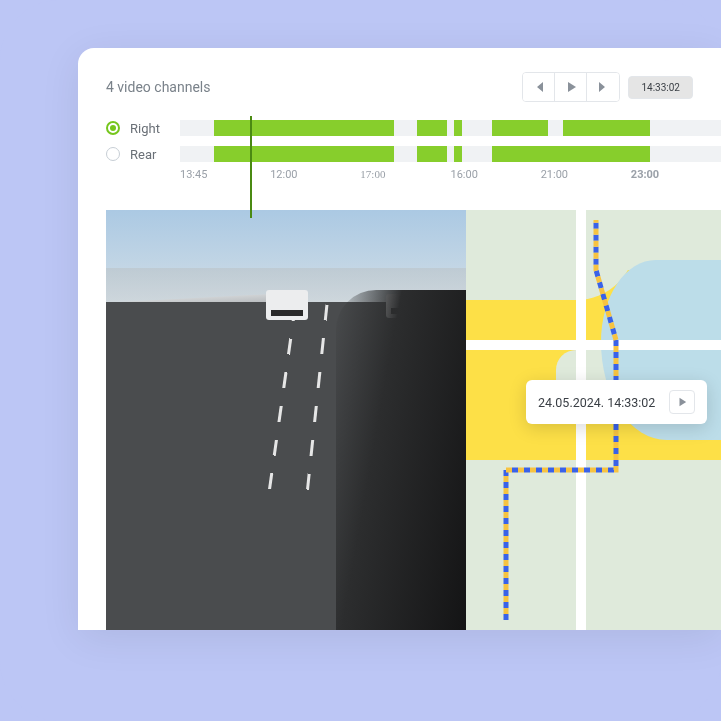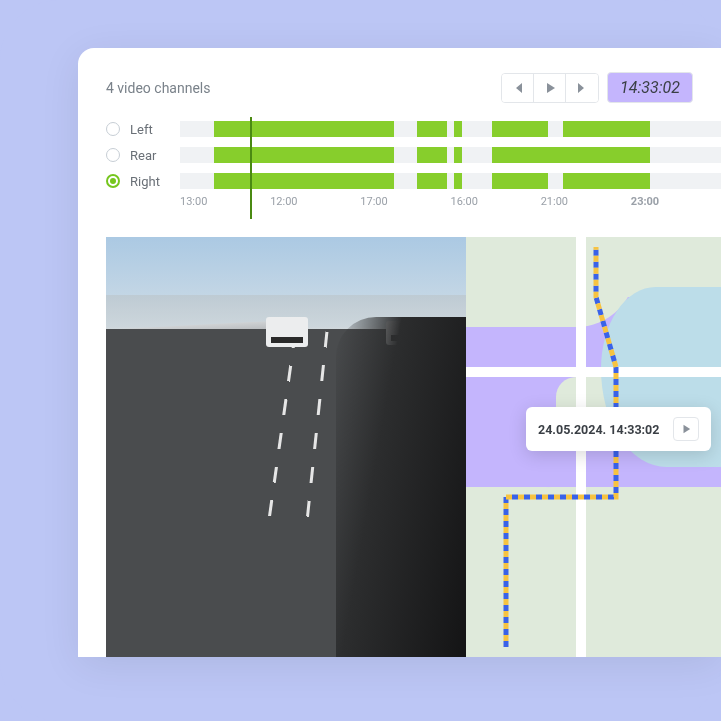--- a/index.html
+++ b/index.html
@@ -49,24 +49,23 @@
   border-right:1px solid #e3e6ea;
   cursor:pointer;
   color:#8a919a;
 }
 .pbtn:last-child { border-right:none; }
 .pbtn svg { width:12px; height:12px; }
 .time-box {
   border:1px solid #e3e6ea;
   border-radius:4px;
   padding:5px 12px;
-  font-size:16px;
+  font-size:10px;
   color:#3a3f45;
-  background:#c4b5fd;
-  font-style:italic;
+  background:#e5e5e5;
 }
 
 .channels { margin-right:0; }
 .channel-row {
   display:flex;
   align-items:center;
   height:24px;
   margin-bottom:2px;
 }
 .radio {
@@ -162,24 +161,23 @@
 }
 .car-corner {
   position:absolute; top:80px; right:-30px; bottom:0; width:160px;
   background:linear-gradient(100deg, rgba(0,0,0,0) 0%, #2c2d2e 30%, #0e0e0f 100%);
   border-radius:40px 0 0 0;
 }
 
 .map-frame {
   flex:1;
   height:420px;
-  background:#c4b5fd;
+  background:#fde047;
   position:relative;
   overflow:hidden;
-  font-weight:bold;
 }
 .water { position:absolute; top:50px; right:0; width:120px; height:180px; background:#bcdde9; border-radius:50% 0 0 60%; }
 .park { position:absolute; background:#dfeadb; }
 .p1 { top:0; left:0; width:170px; height:90px; border-radius:0 0 60px 0; }
 .p2 { top:0; right:0; width:160px; height:60px; }
 .p3 { top:250px; left:0; width:120px; height:200px; border-radius:0 40px 0 0; }
 .p4 { bottom:0; right:0; width:210px; height:170px; border-radius:40px 0 0 0; }
 .p5 { top:140px; left:90px; width:70px; height:60px; border-radius:20px; }
 .roadline { position:absolute; background:#fff; }
 .r1 { top:130px; left:0; right:0; height:10px; }
@@ -238,57 +236,46 @@
             </svg>
         </div>
       </div>
       <div class="time-box">14:33:02</div>
     </div>
   </div>
 
   <div class="timeline-area">
     <div class="channels" id="channels">
         <div class="channel-row">
-          <div class="radio"></div>
-          <div class="channel-label">Left</div>
+          <div class="radio active"></div>
+          <div class="channel-label">Right</div>
           <div class="timeline">
             <div class="seg" style="left: 6.25%; width: 33.3333%;"></div>
             <div class="seg" style="left: 43.75%; width: 5.55556%;"></div>
             <div class="seg" style="left: 50.6944%; width: 1.38889%;"></div>
             <div class="seg" style="left: 57.6389%; width: 10.4167%;"></div>
             <div class="seg" style="left: 70.8333%; width: 15.9722%;"></div>
           </div>
         </div>
         <div class="channel-row">
           <div class="radio"></div>
           <div class="channel-label">Rear</div>
           <div class="timeline">
             <div class="seg" style="left: 6.25%; width: 33.3333%;"></div>
             <div class="seg" style="left: 43.75%; width: 5.55556%;"></div>
             <div class="seg" style="left: 50.6944%; width: 1.38889%;"></div>
             <div class="seg" style="left: 57.6389%; width: 29.1667%;"></div>
           </div>
         </div>
-        <div class="channel-row">
-          <div class="radio active"></div>
-          <div class="channel-label">Right</div>
-          <div class="timeline">
-            <div class="seg" style="left: 6.25%; width: 33.3333%;"></div>
-            <div class="seg" style="left: 43.75%; width: 5.55556%;"></div>
-            <div class="seg" style="left: 50.6944%; width: 1.38889%;"></div>
-            <div class="seg" style="left: 57.6389%; width: 10.4167%;"></div>
-            <div class="seg" style="left: 70.8333%; width: 15.9722%;"></div>
-          </div>
-        </div>
       </div>
     <div class="playhead" style="left: 143.879px; height: 102px;"></div>
     <div class="axis" id="axis">
-        <div class="tick" style="left: 0%;">13:00</div>
+        <div class="tick" style="left: 0%;">13:45</div>
         <div class="tick" style="left: 16.6667%;">12:00</div>
-        <div class="tick" style="left: 33.3333%;">17:00</div>
+        <div class="tick" style="left: 33.3333%; font-family: Liberation Serif, serif;">17:00</div>
         <div class="tick" style="left: 50%;">16:00</div>
         <div class="tick" style="left: 66.6667%;">21:00</div>
         <div class="tick" style="left: 83.3333%; font-weight: bold;">23:00</div>
       </div>
   </div>
 
   <div class="media-row">
     <div class="video-frame">
       <div class="sky"></div>
       <div class="mountains"></div>

